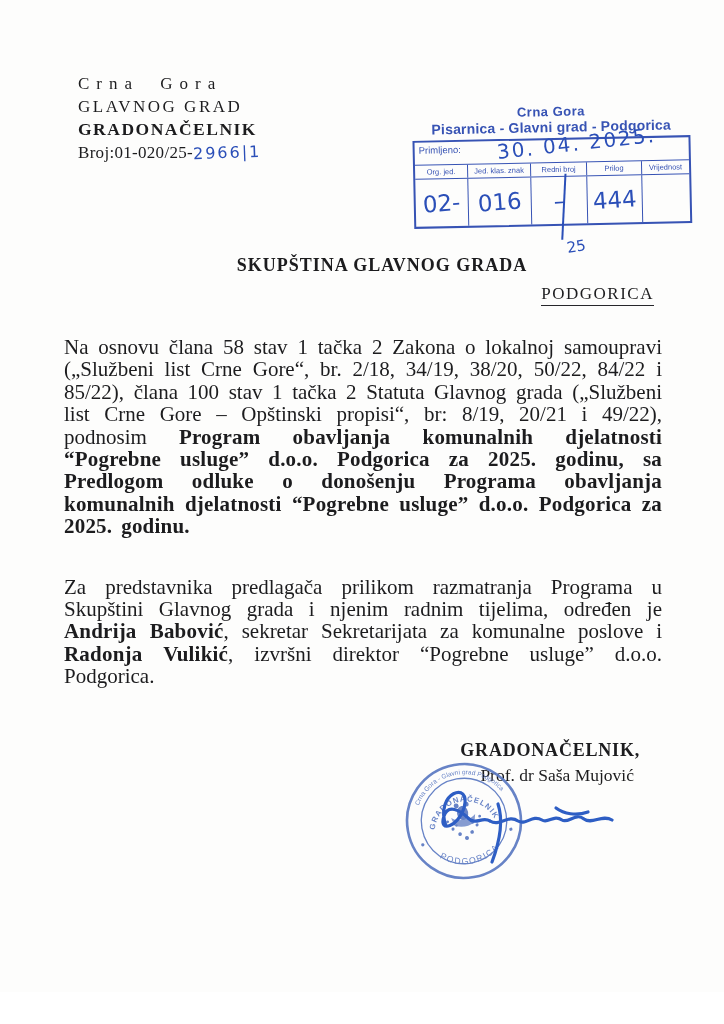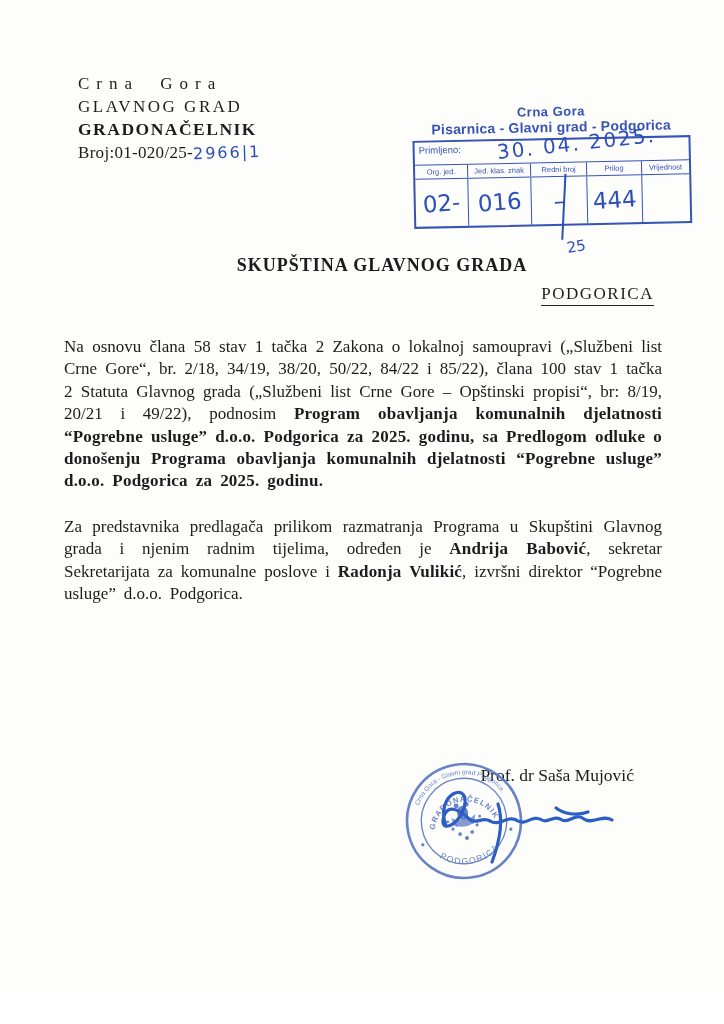--- a/index.html
+++ b/index.html
@@ -39,23 +39,23 @@
   .pen-stroke { position:absolute; left:147px; top:34px; width:2px; height:66px;
                 background:#2b4fb8; transform:rotate(4deg); }
   .below-num { position:absolute; left:150px; top:98px; font-size:15px; color:#2b4fb8;
                font-family:"DejaVu Sans",sans-serif; transform:rotate(-8deg); }
   
   .doc-title { position:absolute; left:0; top:255px; width:724px; text-align:center;
                font-weight:bold; font-size:18px; letter-spacing:1px;padding-left:40px; }
   .doc-subtitle { position:absolute; right:70px; top:284px; font-size:17px; letter-spacing:1.5px;
                   border-bottom:1.6px solid #26262a; padding-bottom:1px; }
   
-  .body-text { position:absolute; left:64px; top:336px; width:598px; font-size:17px;
+  .body-text { position:absolute; left:64px; top:336px; width:598px; font-size:21px;
                line-height:22.4px; text-align:justify; word-spacing:3.5px; }
-  .body-text p + p { margin-top:23px; }
+  .body-text p + p { margin-top:38px; }
   .body-text b { letter-spacing:.2px; }
   
   .sig-role { position:absolute; right:84px; top:740px; font-size:18px; font-weight:bold; letter-spacing:.8px; }
   .sig-name { position:absolute; right:90px; top:765px; font-size:17.5px; }
   .seal { position:absolute; left:402px; top:760px; width:124px; height:122px; transform:rotate(-10deg); opacity:.92; }
   .scribble { position:absolute; left:406px; top:770px; width:218px; height:96px; }
 </style>
 </head>
 <body>
 
@@ -106,20 +106,21 @@
   </div>
 
   <div class="doc-title">SKUPŠTINA GLAVNOG GRADA</div>
   <div class="doc-subtitle">PODGORICA</div>
 
   <div class="body-text">
     <p><span>Na osnovu člana 58 stav 1 tačka 2 Zakona o lokalnoj samoupravi („Službeni list Crne Gore“, br. 2/18, 34/19, 38/20, 50/22, 84/22 i 85/22), člana 100 stav 1 tačka 2 Statuta Glavnog grada („Službeni list Crne Gore – Opštinski propisi“, br: 8/19, 20/21 i 49/22), podnosim </span><b>Program obavljanja komunalnih djelatnosti “Pogrebne usluge” d.o.o. Podgorica za 2025. godinu, sa Predlogom odluke o donošenju Programa obavljanja komunalnih djelatnosti “Pogrebne usluge” d.o.o. Podgorica za 2025. godinu.</b></p>
     <p><span>Za predstavnika predlagača prilikom razmatranja Programa u Skupštini Glavnog grada i njenim radnim tijelima, određen je </span><b>Andrija Babović</b><span>, sekretar Sekretarijata za komunalne poslove i </span><b>Radonja Vulikić</b><span>, izvršni direktor “Pogrebne usluge” d.o.o. Podgorica.</span></p>
   </div>
 
+  <div class="sig-role">GRADONAČELNIK,</div>
   <div class="sig-name">Prof. dr Saša Mujović</div>
 
   <svg class="seal" viewBox="0 0 120 120">
     <defs>
       <path id="arcTop" d="M 12,62 A 48,48 0 0 1 108,62" fill="none"></path>
       <path id="arcBottom" d="M 15,66 A 46,46 0 0 0 105,66" fill="none"></path>
       <path id="arcInner" d="M 30,64 A 31,31 0 0 1 90,64" fill="none"></path>
     </defs>
     <circle cx="60" cy="60" r="56" fill="none" stroke="#5b79c2" stroke-width="2.6"></circle>
     <circle cx="60" cy="60" r="42" fill="none" stroke="#5b79c2" stroke-width="1.3"></circle>

